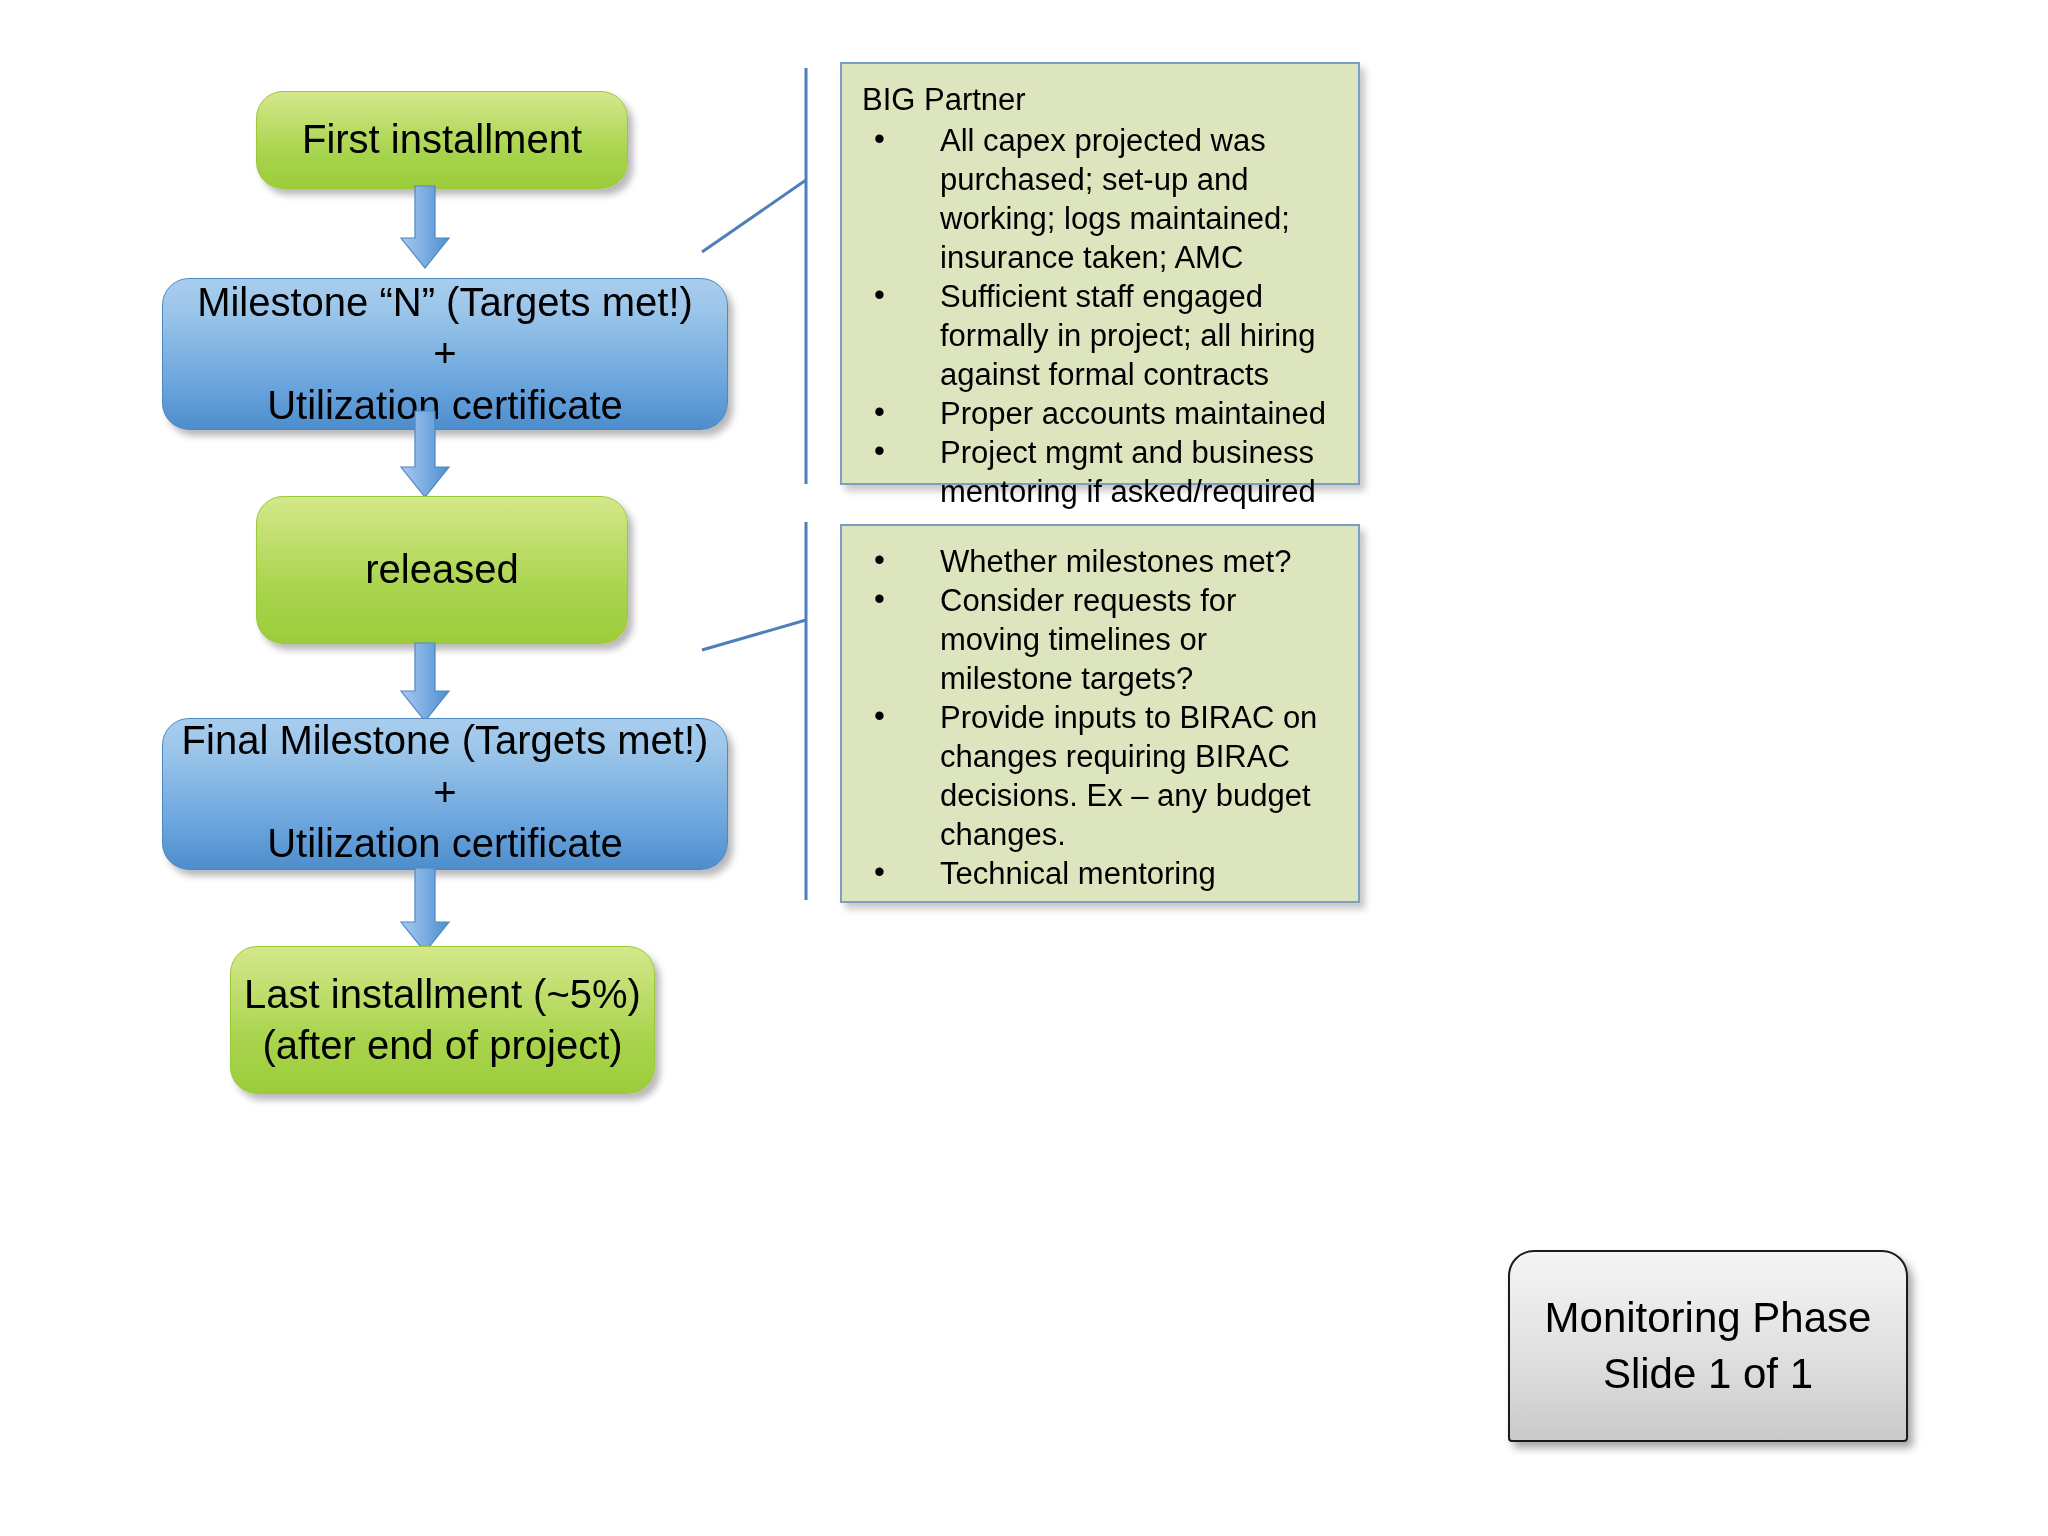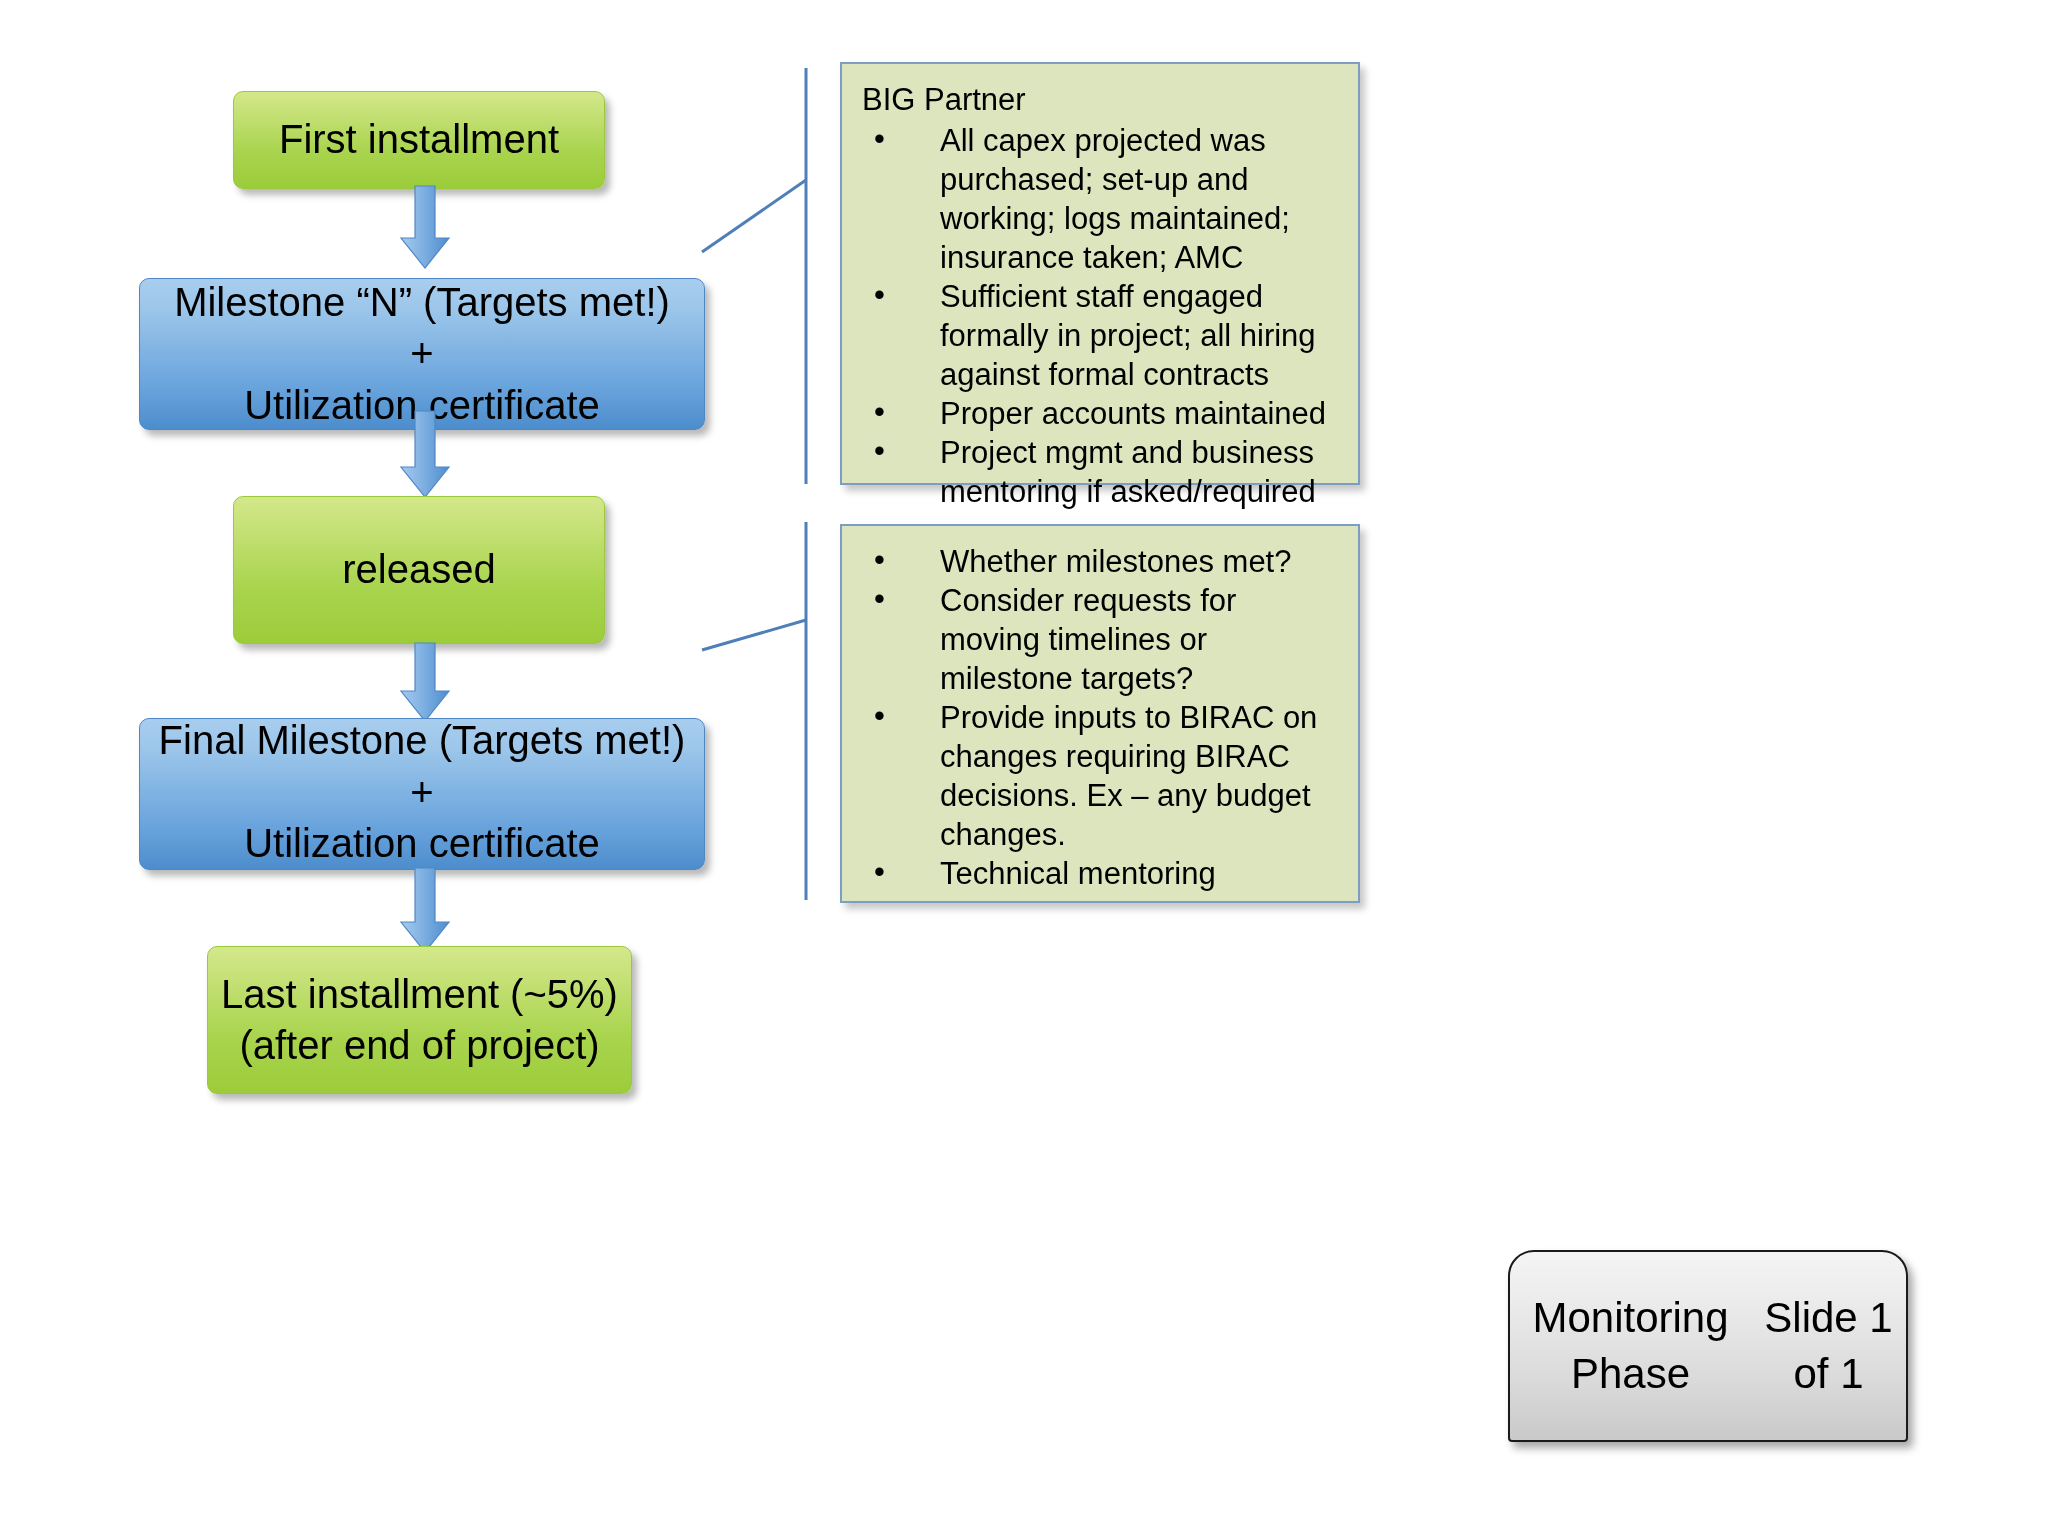--- a/index.html
+++ b/index.html
@@ -24,21 +24,22 @@
   .node {
     position: absolute;
     box-sizing: border-box;
     display: flex;
     flex-direction: column;
     align-items: center;
     justify-content: center;
     text-align: center;
     color: #000000;
     line-height: 1.28;
-    border-radius: 10px;
+    border-radius: 27px;
+    margin-left: 23px;
   }
 
   .node-green {
     background: linear-gradient(to bottom, #d4e88a 0%, #c8e27a 18%, #a9d44e 62%, #9ccc3a 100%);
     border: 1px solid #9ac93a;
     box-shadow: 5px 6px 7px rgba(0,0,0,0.28);
   }
 
   .node-blue {
     background: linear-gradient(to bottom, #a8cdee 0%, #9cc6ea 20%, #6ba5dd 70%, #4d8dcd 100%);
@@ -98,21 +99,21 @@
   .leader svg { display: block; overflow: visible; }
 
   
   .plaque {
     position: absolute;
     box-sizing: border-box;
     background: linear-gradient(to bottom, #f4f4f4 0%, #ededed 22%, #d9d9d9 70%, #c9c9c9 100%);
     border: 2px solid #1a1a1a;
     border-radius: 26px 26px 4px 4px;
     display: flex;
-    flex-direction: row;
+    flex-direction: column;
     align-items: center;
     justify-content: center;
     text-align: center;
     color: #000000;
     font-size: 42px;
     line-height: 1.33;
     box-shadow: 5px 6px 8px rgba(0,0,0,0.35);
   }
 </style>
 </head>

